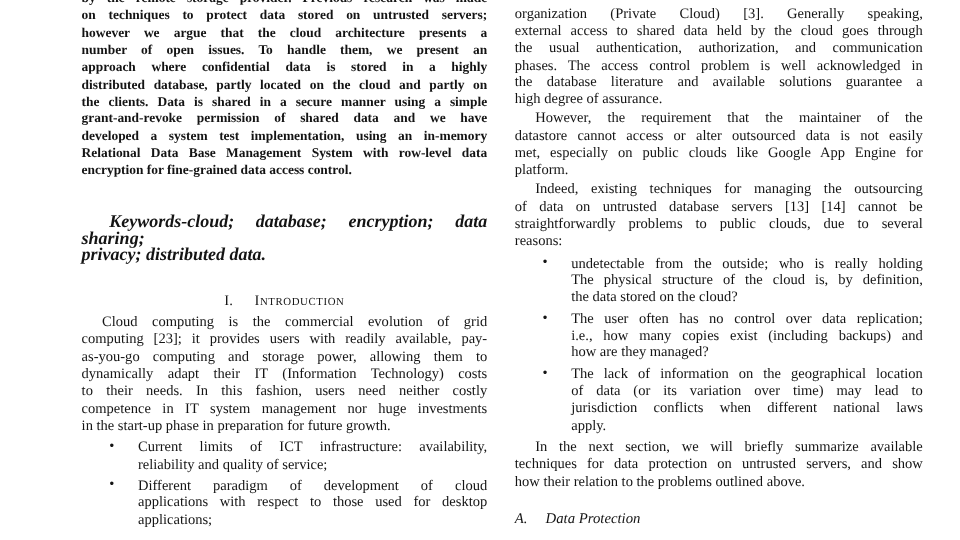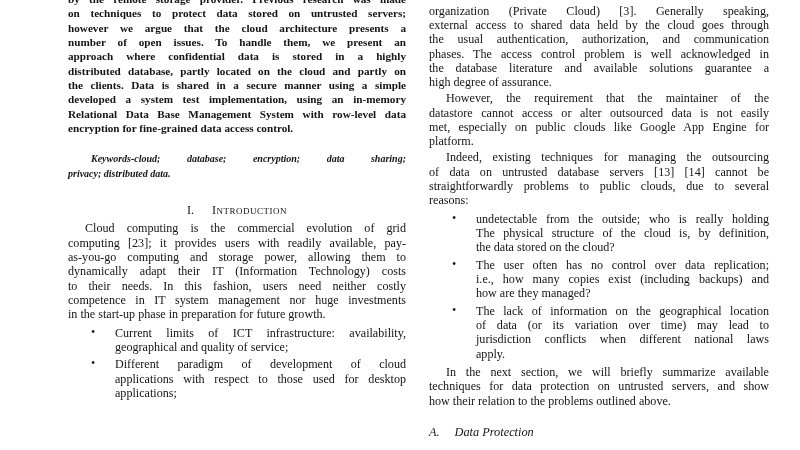--- a/index.html
+++ b/index.html
@@ -18,22 +18,22 @@
   .line {
     line-height: 14.33px;
     text-align: justify;
     text-align-last: justify;
     white-space: normal;
   }
   .line.last { text-align-last: left; }
 
   .abstract { font-weight: bold; font-size: 11.2px; }
   .keywords {
-    font-weight: bold; font-style: italic; font-size: 10px;
-    margin-top: 17px;
+    font-weight: bold; font-style: italic; font-size: 15px;
+    margin-top: 28px;
   }
   .keywords .line.first { text-indent: 23px; }
 
   .body-text { font-size: 12.1px; }
   .p-indent .line.first { text-indent: 17px; }
 
   .sec-heading {
     margin-top: 22px;
     font-size: 12.2px;
     line-height: 14.33px;
@@ -66,20 +66,21 @@
 
 <div class="col col-left">
   <div class="abstract">
       <div class="line first">by the remote storage provider. Previous research was made</div>
       <div class="line">on techniques to protect data stored on untrusted servers;</div>
       <div class="line">however we argue that the cloud architecture presents a</div>
       <div class="line">number of open issues. To handle them, we present an</div>
       <div class="line">approach where confidential data is stored in a highly</div>
       <div class="line">distributed database, partly located on the cloud and partly on</div>
       <div class="line">the clients. Data is shared in a secure manner using a simple</div>
+      <div class="line">grant-and-revoke permission of shared data and we have</div>
       <div class="line">developed a system test implementation, using an in-memory</div>
       <div class="line">Relational Data Base Management System with row-level data</div>
       <div class="line last">encryption for fine-grained data access control.</div>
     </div>
 
   <div class="keywords">
       <div class="line first">Keywords-cloud; database; encryption; data sharing;</div>
       <div class="line last">privacy; distributed data.</div>
     </div>
 
@@ -96,21 +97,21 @@
       <div class="line">to their needs. In this fashion, users need neither costly</div>
       <div class="line">competence in IT system management nor huge investments</div>
       <div class="line last">in the start-up phase in preparation for future growth.</div>
     </div>
 
 
   <div class="body-text bullet-list">
       <div class="bullet-item">
         <span class="marker">•</span>
         <div class="line first">Current limits of ICT infrastructure: availability,</div>
-        <div class="line last">geographical and quality of service;</div>
+        <div class="line last">reliability and quality of service;</div>
       </div>
       <div class="bullet-item">
         <span class="marker">•</span>
         <div class="line first">Different paradigm of development of cloud</div>
         <div class="line">applications with respect to those used for desktop</div>
         <div class="line last">applications;</div>
       </div>
     </div>
 </div>
 

